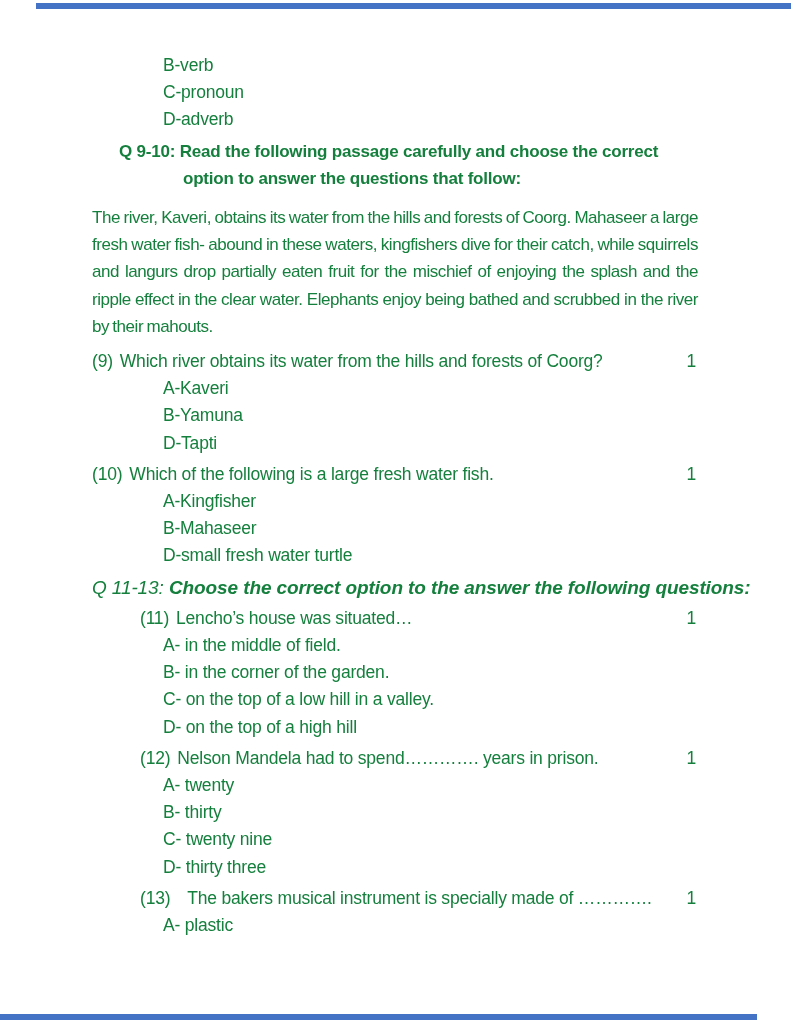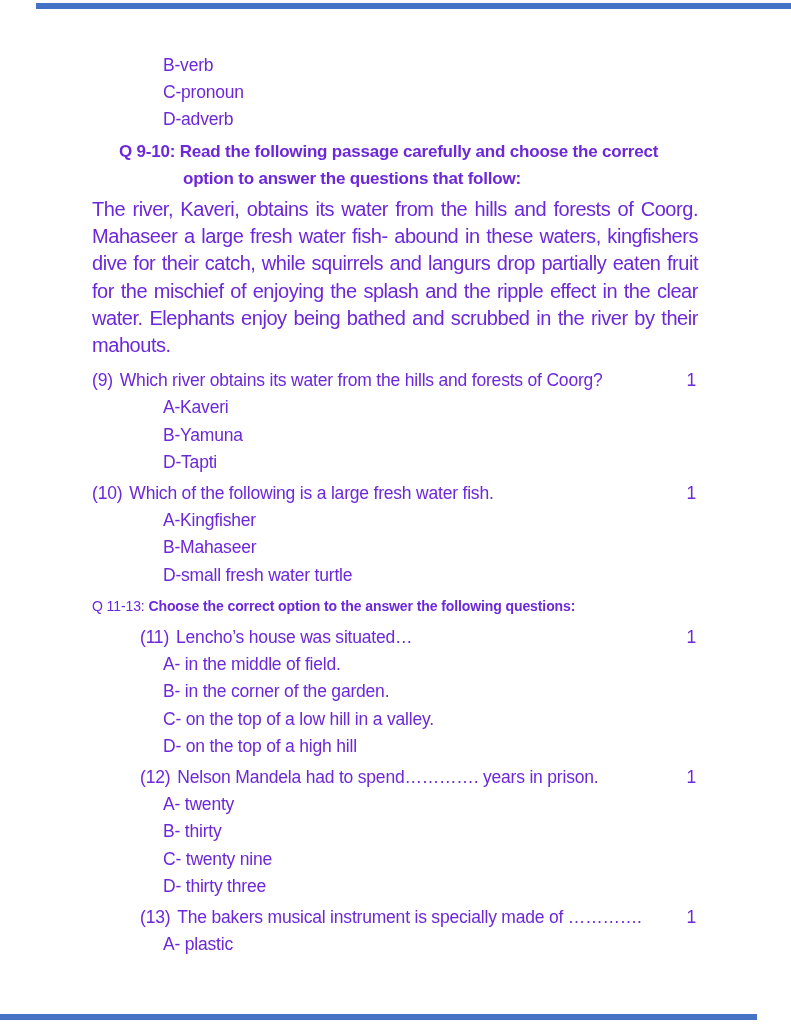--- a/index.html
+++ b/index.html
@@ -1,21 +1,21 @@
 <!DOCTYPE html>
 <html><head>
 <meta charset="utf-8">
 <style>
   html,body { margin:0; padding:0; background:#ffffff; }
   .page {
     position:relative;
     width:791px; height:1024px;
     background:#ffffff;
     overflow:hidden;
-    color:#6d28d9;
+    color:#15803d;
     font-family:"Liberation Sans", sans-serif;
     letter-spacing:-0.2px;
   }
   .border-bar { position:absolute; height:6px; background:#4472C4; }
   .border-bar.top { top:3px; left:36px; right:0; }
   .border-bar.bottom { bottom:4px; left:0; width:757px; }
 
   .content {
     padding:52px 92px 0 92px;
     font-size:17.5px;
@@ -25,38 +25,38 @@
   .opt { margin-left:71px; }
 
   .heading { margin:4px 0 2px; font-weight:bold; }
   .heading.h1 {
     font-size:17px;
     max-width:625px;
     padding-left:64px;
     text-indent:-64px;
     margin-left:27px;
   }
-  .heading.h2 { font-size:14px; white-space:nowrap; letter-spacing:-0.1px; }
+  .heading.h2 { font-size:19px; white-space:nowrap; letter-spacing:-0.1px;font-style:italic; }
   .heading.h2 .hprefix { font-weight:normal; }
 
   .passage {
-    margin:4px 0 8px 0;
+    margin:12px 0 8px 0;
     width:606px;
     text-align:justify;
-    font-size:20px;
+    font-size:17px;
     letter-spacing:-0.45px;
     word-spacing:-1px;
   }
 
   .qblock { margin-top:4px; }
   .qrow { position:relative; margin-top:4px; }
   .qrow.indent2 { padding-left:48px; }
   .qnum { display:inline; }
   .qtext { margin-left:7px;text-align:center; }
-  .qrow.tight .qtext { margin-left:7px; }
+  .qrow.tight .qtext { margin-left:17px; }
   .qmark { position:absolute; right:3px; top:0; }
 </style>
 </head>
 <body>
 
 <div class="page">
   <div class="border-bar top"></div>
 
   <div class="content">
 

